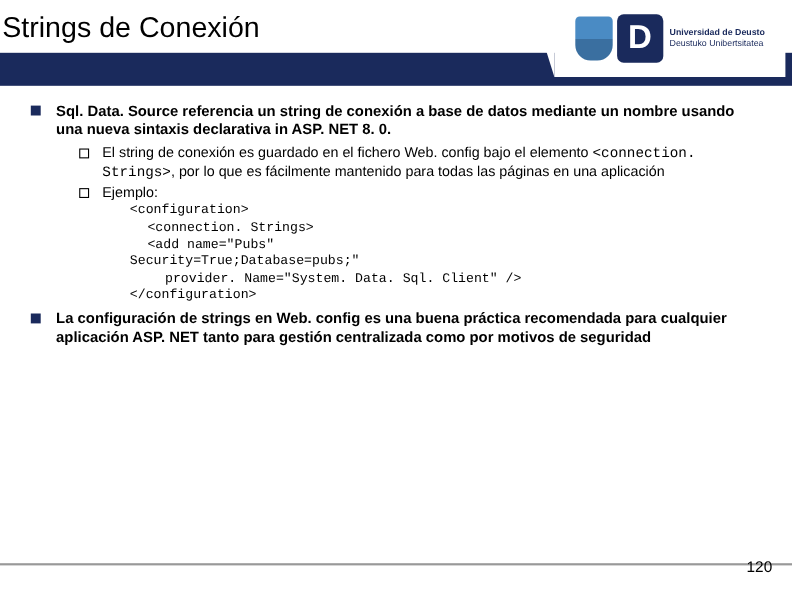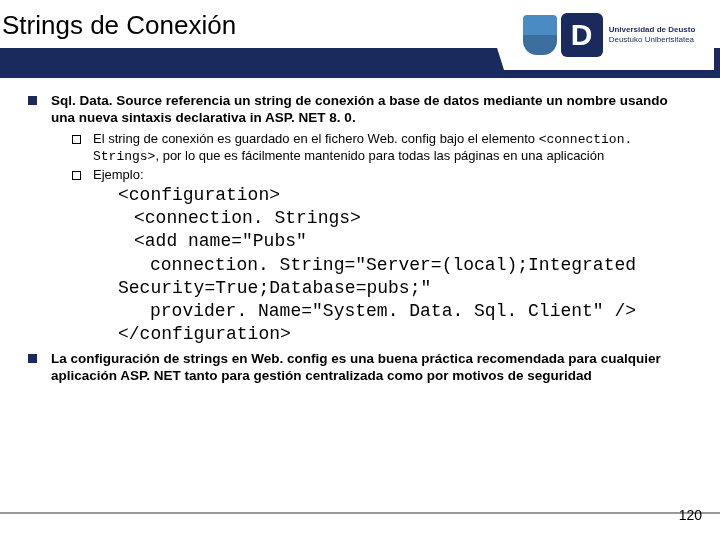--- a/index.html
+++ b/index.html
@@ -110,21 +110,21 @@
     border: 1px solid #000;
     flex-shrink: 0;
     margin-top: 4px;
     margin-right: 12px;
   }
   .sub-text { font-size: 13px; font-weight: normal; }
   .mono { font-family: "Courier New", monospace; font-size: 13px; }
   .code-block {
     margin-left: 66px;
     font-family: "Courier New", monospace;
-    font-size: 18px;
+    font-size: 12px;
     line-height: 1.28;
   }
   .indent1 { padding-left: 24px; }
   .indent2 { padding-left: 40px; }
   .indent3 { padding-left: 56px; }
   .footer-line {
     position: absolute;
     bottom: 26px;
     left: 0;
     width: 100%;
@@ -172,21 +172,20 @@
     <div class="sub-row">
       <div class="sq-hollow"></div>
       <div class="sub-text">Ejemplo:</div>
     </div>
   </div>
 
   <div class="code-block">
     <div class="indent1">&lt;configuration&gt;</div>
     <div class="indent2">&lt;connection. Strings&gt;</div>
     <div class="indent2">&lt;add name="Pubs"</div>
-    <div class="indent3">connection. String="Server=(local);Integrated</div>
     <div class="indent1">Security=True;Database=pubs;"</div>
     <div class="indent3">provider. Name="System. Data. Sql. Client" /&gt;</div>
     <div class="indent1">&lt;/configuration&gt;</div>
   </div>
 
   <div class="bullet-row" style="margin-top:4px;">
     <div class="sq-bullet"></div>
     <div class="bullet-text">La configuración de strings en Web. config es una buena práctica recomendada para cualquier aplicación ASP. NET tanto para gestión centralizada como por motivos de seguridad</div>
   </div>
 

